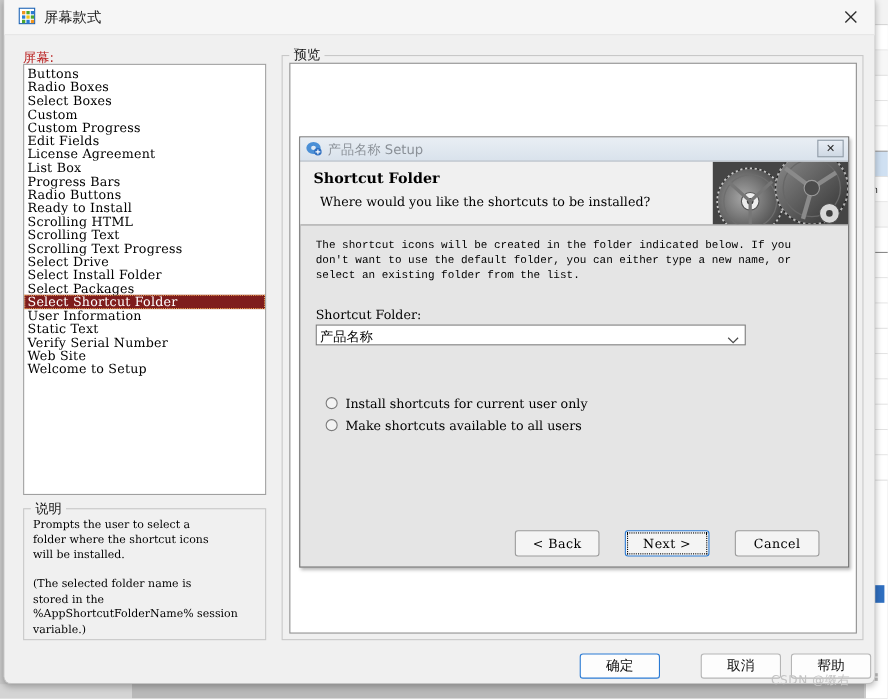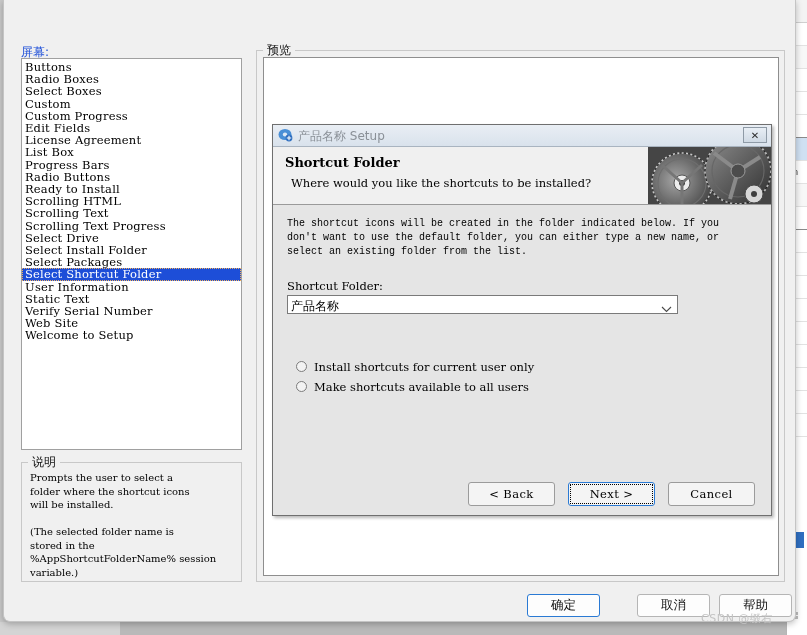--- a/index.html
+++ b/index.html
@@ -67,32 +67,32 @@
   }
   .close-btn{
     position:absolute;right:0;top:0;width:44px;height:30px;
     display:flex;align-items:center;justify-content:center;
     font-size:14px;color:#2b2b2b;cursor:default;
   }
   .close-btn svg{display:block;}
 
   
   .lbl-screen{position:absolute;left:17px;top:44px;font-size:12px;
-    font-family:"DejaVu Sans","Liberation Sans",sans-serif;color:#1d4ed8;}
+    font-family:"DejaVu Sans","Liberation Sans",sans-serif;color:#b91c1c;}
   .listbox{
     position:absolute;left:17px;top:58px;width:221px;height:392px;
     background:#fff;border:1px solid #a0a0a0;box-sizing:border-box;
     overflow:hidden;padding:2px 0 0 0;
   }
   .li{
     font-family:"DejaVu Serif","Liberation Serif",serif;
     font-size:11.5px;line-height:12.2px;padding:0 2px 0 3px;
     white-space:nowrap;color:#000;letter-spacing:.2px;
   }
-  .li.sel{background:#1d4ed8;color:#fff;outline:1px dotted #f2b15d;outline-offset:-1px;}
+  .li.sel{background:#7f1d1d;color:#fff;outline:1px dotted #f2b15d;outline-offset:-1px;}
 
   .groupbox{
     position:absolute;left:17px;top:462px;width:221px;height:120px;
     border:1px solid #c8c8c8;box-sizing:border-box;
   }
   .groupbox .gtitle{
     position:absolute;left:6px;top:-9px;background:#f0f0f0;padding:0 4px;
     font-size:12px;font-family:"DejaVu Sans","Liberation Sans",sans-serif;color:#111;
   }
   .desc{
@@ -178,21 +178,21 @@
   .radio-row{position:absolute;left:23px;font-family:"DejaVu Serif","Liberation Serif",serif;font-size:11.5px;}
   .radio-row .rb{
     display:inline-block;width:11px;height:11px;border:1px solid #7c7c7c;
     border-radius:50%;background:#f3f3f3;vertical-align:-1px;margin-right:7px;
     box-sizing:border-box;
   }
   .r1{top:155px;}
   .r2{top:175px;}
   .wizbtns{position:absolute;left:0;bottom:0;width:100%;height:42px;}
   .wbtn{
-    position:absolute;top:8px;width:87px;height:24px;background:#f4f4f4;
+    position:absolute;top:8px;width:77px;height:24px;background:#f4f4f4;
     border:1px solid #9b9b9b;border-radius:3px;box-sizing:border-box;
     font-family:"DejaVu Serif","Liberation Serif",serif;font-size:11.5px;color:#000;
     display:flex;align-items:center;justify-content:center;letter-spacing:.4px;
   }
   .wbtn.back{left:195px;}
   .wbtn.next{left:295px;border:1px solid #2a7ad4;}
   .wbtn.next .inner{
     width:100%;height:100%;display:flex;align-items:center;justify-content:center;
     outline:1px dotted #000;outline-offset:-2px;
   }
@@ -248,20 +248,40 @@
     </div>
     <div class="bg-row"></div>
     <div class="bg-row"></div>
     <div class="bg-row"></div>
   </div>
   <div class="bg-bluebar"></div>
   <div class="bg-grid-icon"></div>
 
   <div class="win">
 
+    <div class="titlebar">
+      <div class="title-icon">
+        <i class="ti1"></i>
+          <i class="ti2"></i>
+          <i class="ti3"></i>
+        <i class="ti4"></i>
+          <i class="ti5"></i>
+          <i class="ti6"></i>
+        <i class="ti7"></i>
+          <i class="ti8"></i>
+          <i class="ti9"></i>
+      </div>
+      <div class="title-text">屏幕款式</div>
+      <div class="close-btn">
+        <svg width="13" height="13" viewBox="0 0 13 13" aria-hidden="true">
+          <line x1="1.5" y1="1.5" x2="11.5" y2="11.5" stroke="#2b2b2b" stroke-width="1.2"></line>
+          <line x1="11.5" y1="1.5" x2="1.5" y2="11.5" stroke="#2b2b2b" stroke-width="1.2"></line>
+        </svg>
+      </div>
+    </div>
 
     <div class="lbl-screen">屏幕:</div>
 
     <div class="listbox">
       <div class="li">Buttons</div>
       <div class="li">Radio Boxes</div>
       <div class="li">Select Boxes</div>
       <div class="li">Custom</div>
       <div class="li">Custom Progress</div>
       <div class="li">Edit Fields</div>

